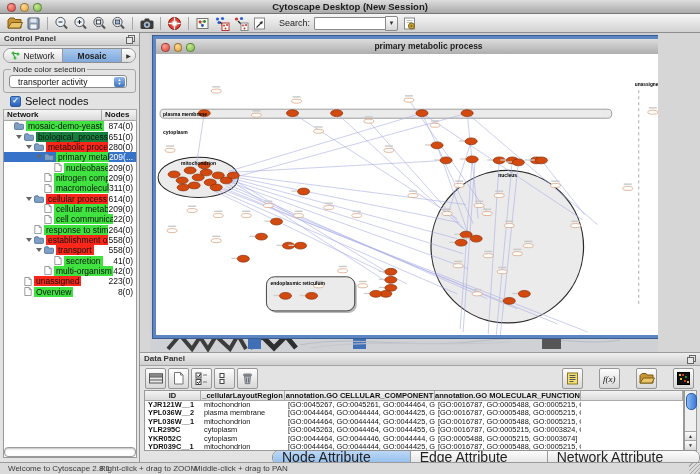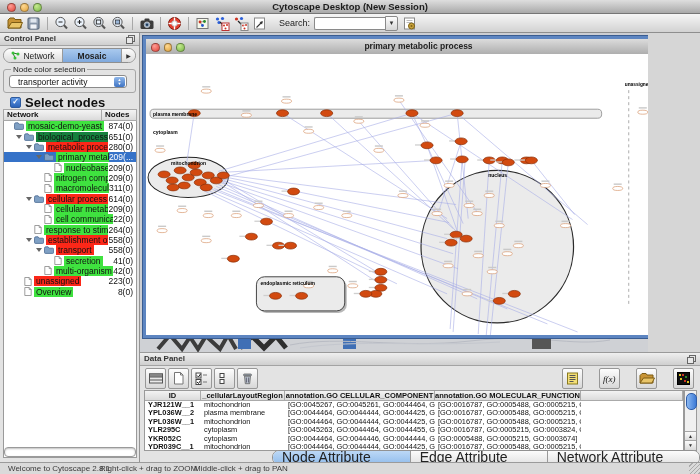--- a/index.html
+++ b/index.html
@@ -48,39 +48,39 @@
   #cp-combo{position:absolute;left:5px;top:5px;width:118px;height:13px;background:#fff;
     border:1px solid #8a8a8a;border-radius:3px;font-size:8.5px;line-height:13px;
     padding-left:8px;box-sizing:border-box;}
   #cp-combo .stepper{position:absolute;right:1px;top:1px;width:11px;height:9.5px;
     background:linear-gradient(#8fb7ea,#3f74c4);border-radius:2px;display:flex;flex-direction:column;
     align-items:center;justify-content:center;color:#fff;font-size:4px;line-height:4px;}
   #cp-check-row{position:absolute;left:10px;top:62px;display:flex;align-items:center;gap:4px;}
   #cp-checkbox{width:9px;height:9px;border:1px solid #2d5a9e;border-radius:2px;
     background:linear-gradient(#5e96e4,#2b62b8);color:#fff;font-size:8px;line-height:8px;
     text-align:center;font-weight:bold;}
-  #cp-check-label{font-size:13px;font-weight:bold;}
+  #cp-check-label{font-size:11px;}
   #tree-head{position:absolute;left:3px;top:76px;width:134px;height:12px;display:flex;}
   .th-cell{background:linear-gradient(#f4f4f4,#dadada);border:1px solid #a8a8a8;
     font-size:8px;font-weight:bold;line-height:10px;padding:0 3px;box-sizing:border-box;}
   #tree{position:absolute;left:3px;top:88px;width:134px;height:337px;background:#fff;
     border:1px solid #9a9a9a;border-top:none;box-sizing:border-box;overflow:hidden;}
   .trow{display:flex;align-items:center;height:10.35px;font-size:8.5px;white-space:nowrap;}
   .trow.sel{background:#3572c8;}
   .tr-arrow{width:0;height:0;border-left:3px solid transparent;border-right:3px solid transparent;
     border-top:4px solid #666;margin-right:2px;flex:none;}
   .tr-spacer{flex:none;}
   .tr-ic{flex:none;margin-right:2px;display:flex;}
   .tr-label{padding:0 2px;overflow:hidden;text-overflow:clip;flex:0 1 auto;}
   .tr-cnt{margin-left:auto;padding-right:3px;flex:none;font-size:8.5px;}
   .trow.sel .tr-cnt{color:#fff;}
   #cp-progress{position:absolute;left:4px;top:414px;width:130px;height:8px;background:#fff;
     border:1px solid #9a9a9a;border-radius:4px;box-shadow:inset 0 1px 2px rgba(0,0,0,.25);}
   
-  #desktop{position:absolute;left:140px;top:33px;width:508px;height:319px;background:#ccced3;overflow:hidden;}
+  #desktop{position:absolute;left:150px;top:33px;width:508px;height:319px;background:#ccced3;overflow:hidden;}
   #bg-shapes{position:absolute;left:0;top:300px;width:560px;height:19px;}
   #net-window{position:absolute;left:3px;top:3px;width:551px;height:302px;
     border:3px solid #5d85c1;box-shadow:0 0 0 1px #3a5d92;background:#fff;box-sizing:border-box;}
   #nw-titlebar{position:absolute;left:0;top:0;right:0;height:15px;
     background:linear-gradient(#dcdcdc,#aeaeae);border-bottom:1px solid #7d7d7d;}
   #nw-titlebar .title{position:absolute;left:0;right:0;top:2px;text-align:center;
     font-size:8.5px;font-weight:bold;color:#222;}
   #nw-lights{left:5px;top:4px;}
   #nw-lights .light{width:6.5px;height:6.5px;}
   #canvas{position:absolute;left:0;top:15px;right:0;bottom:0;background:#fff;overflow:hidden;}

